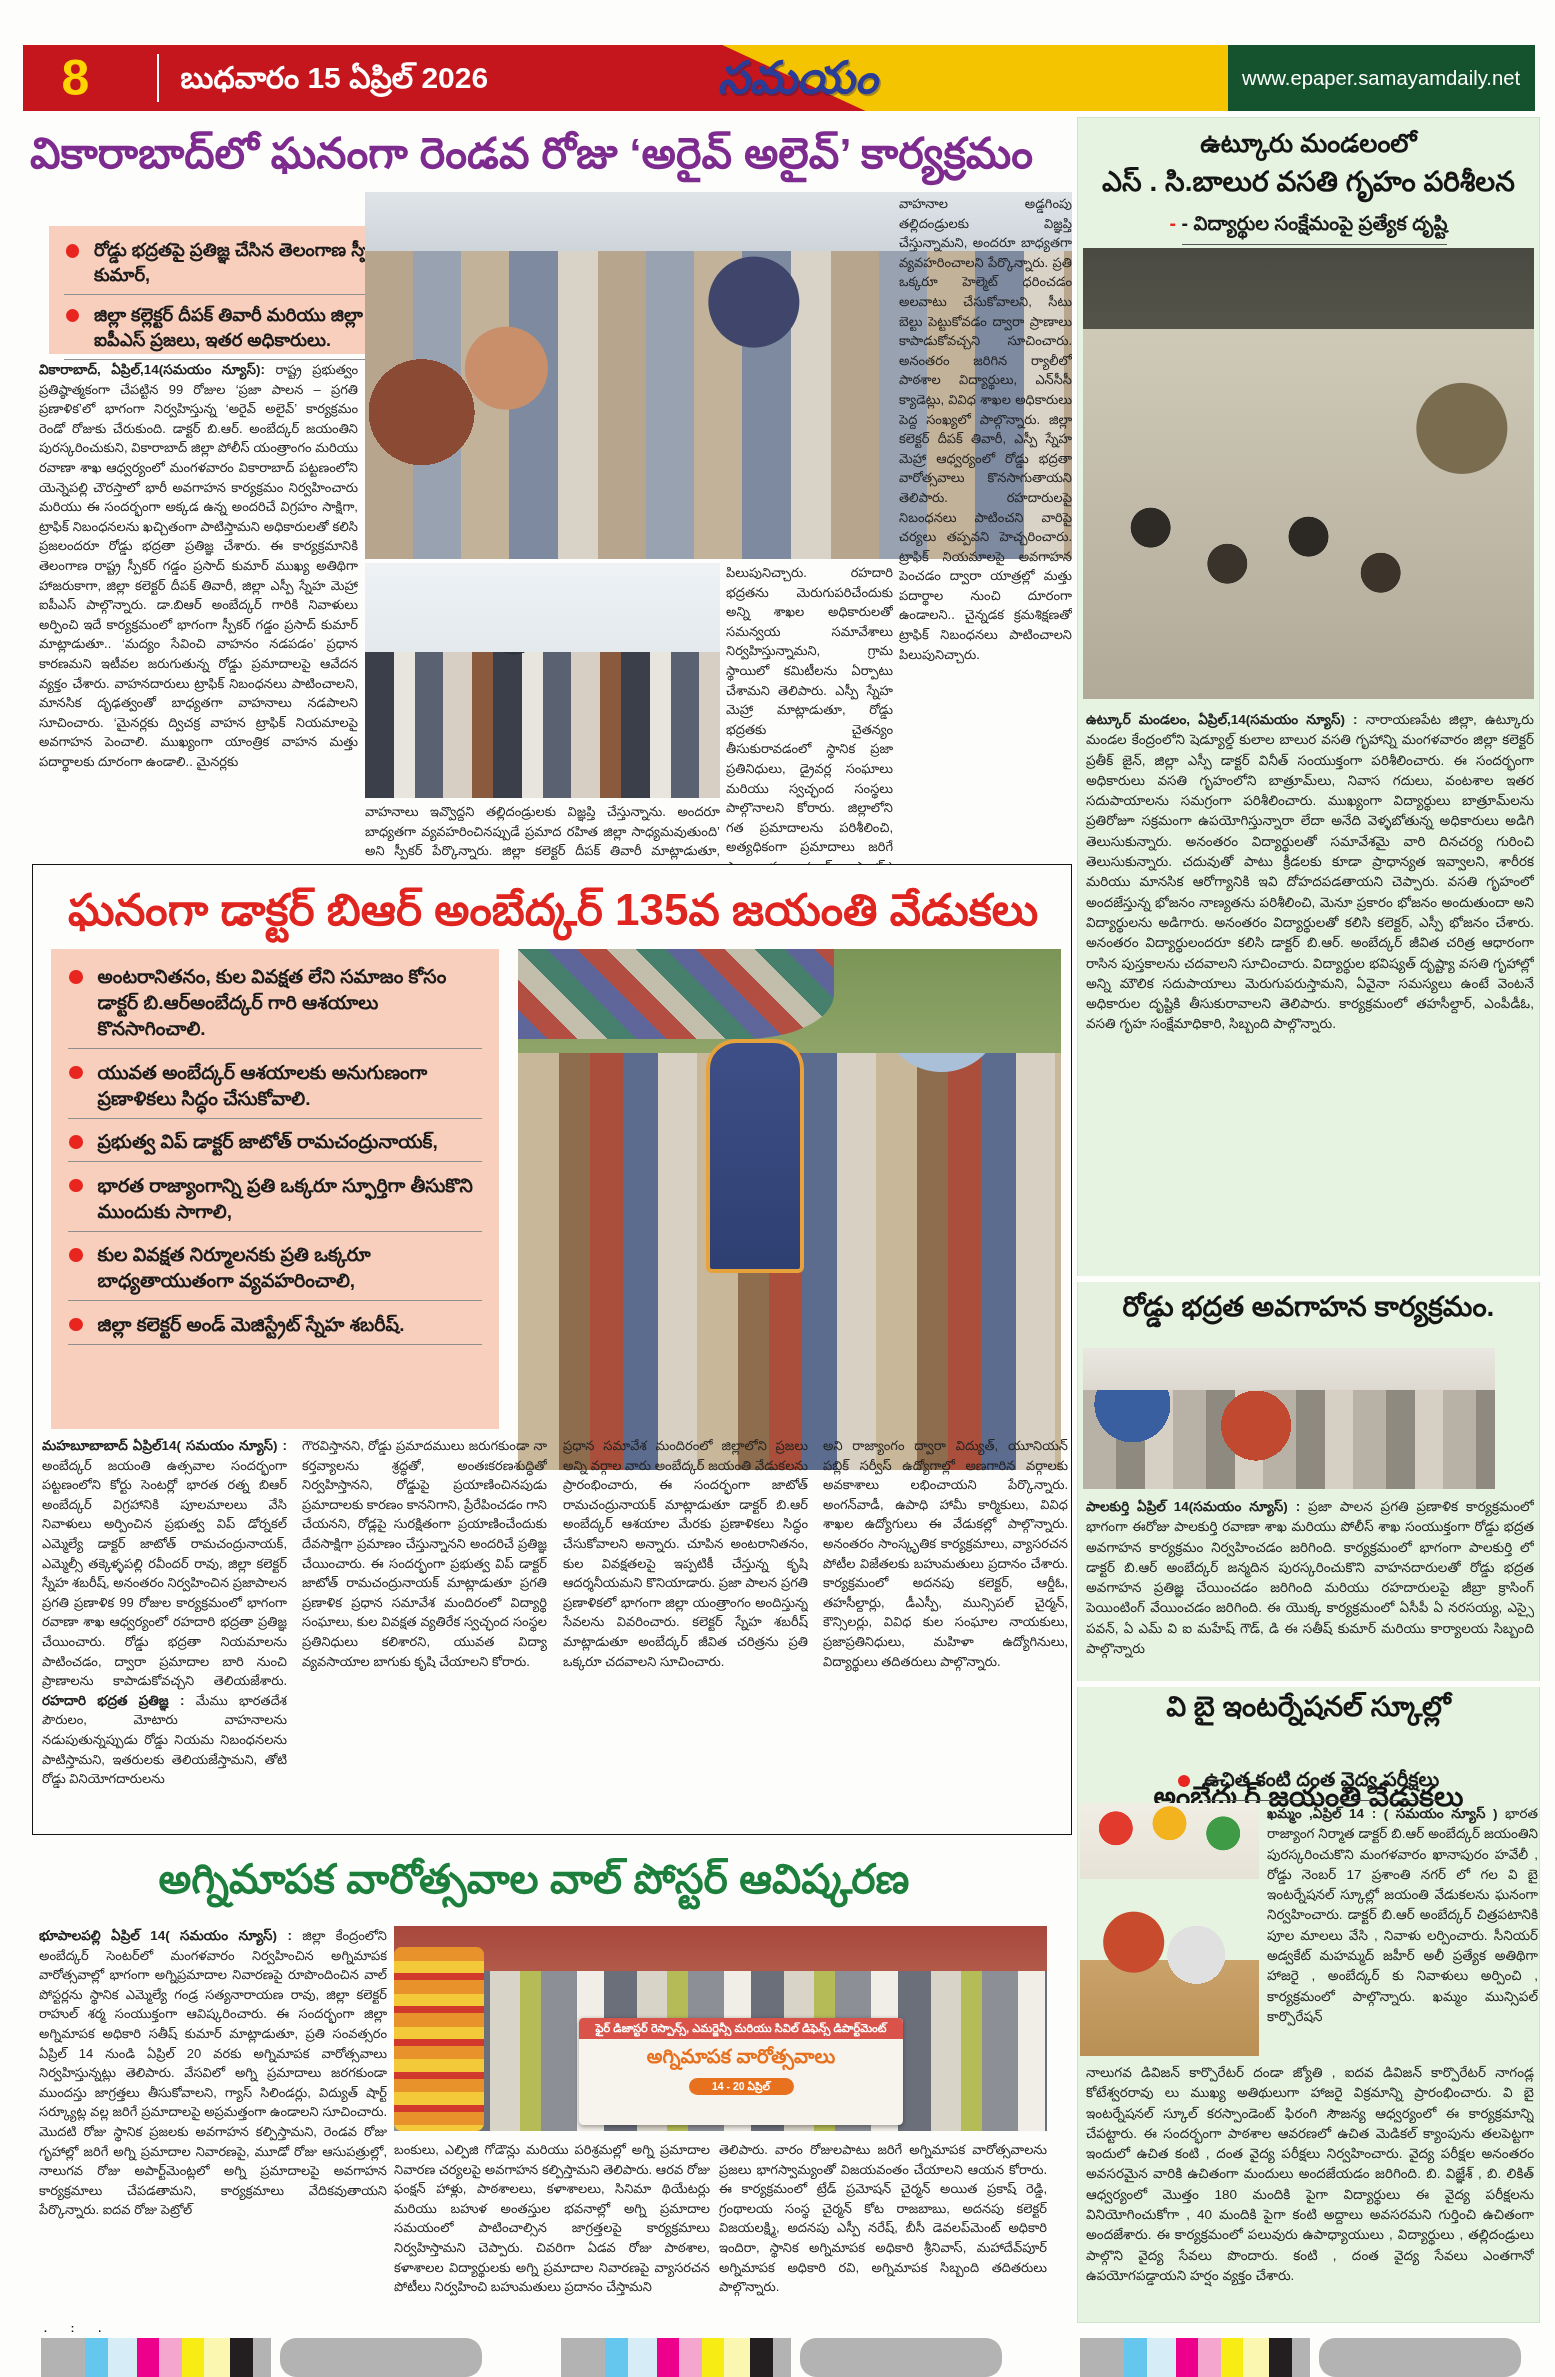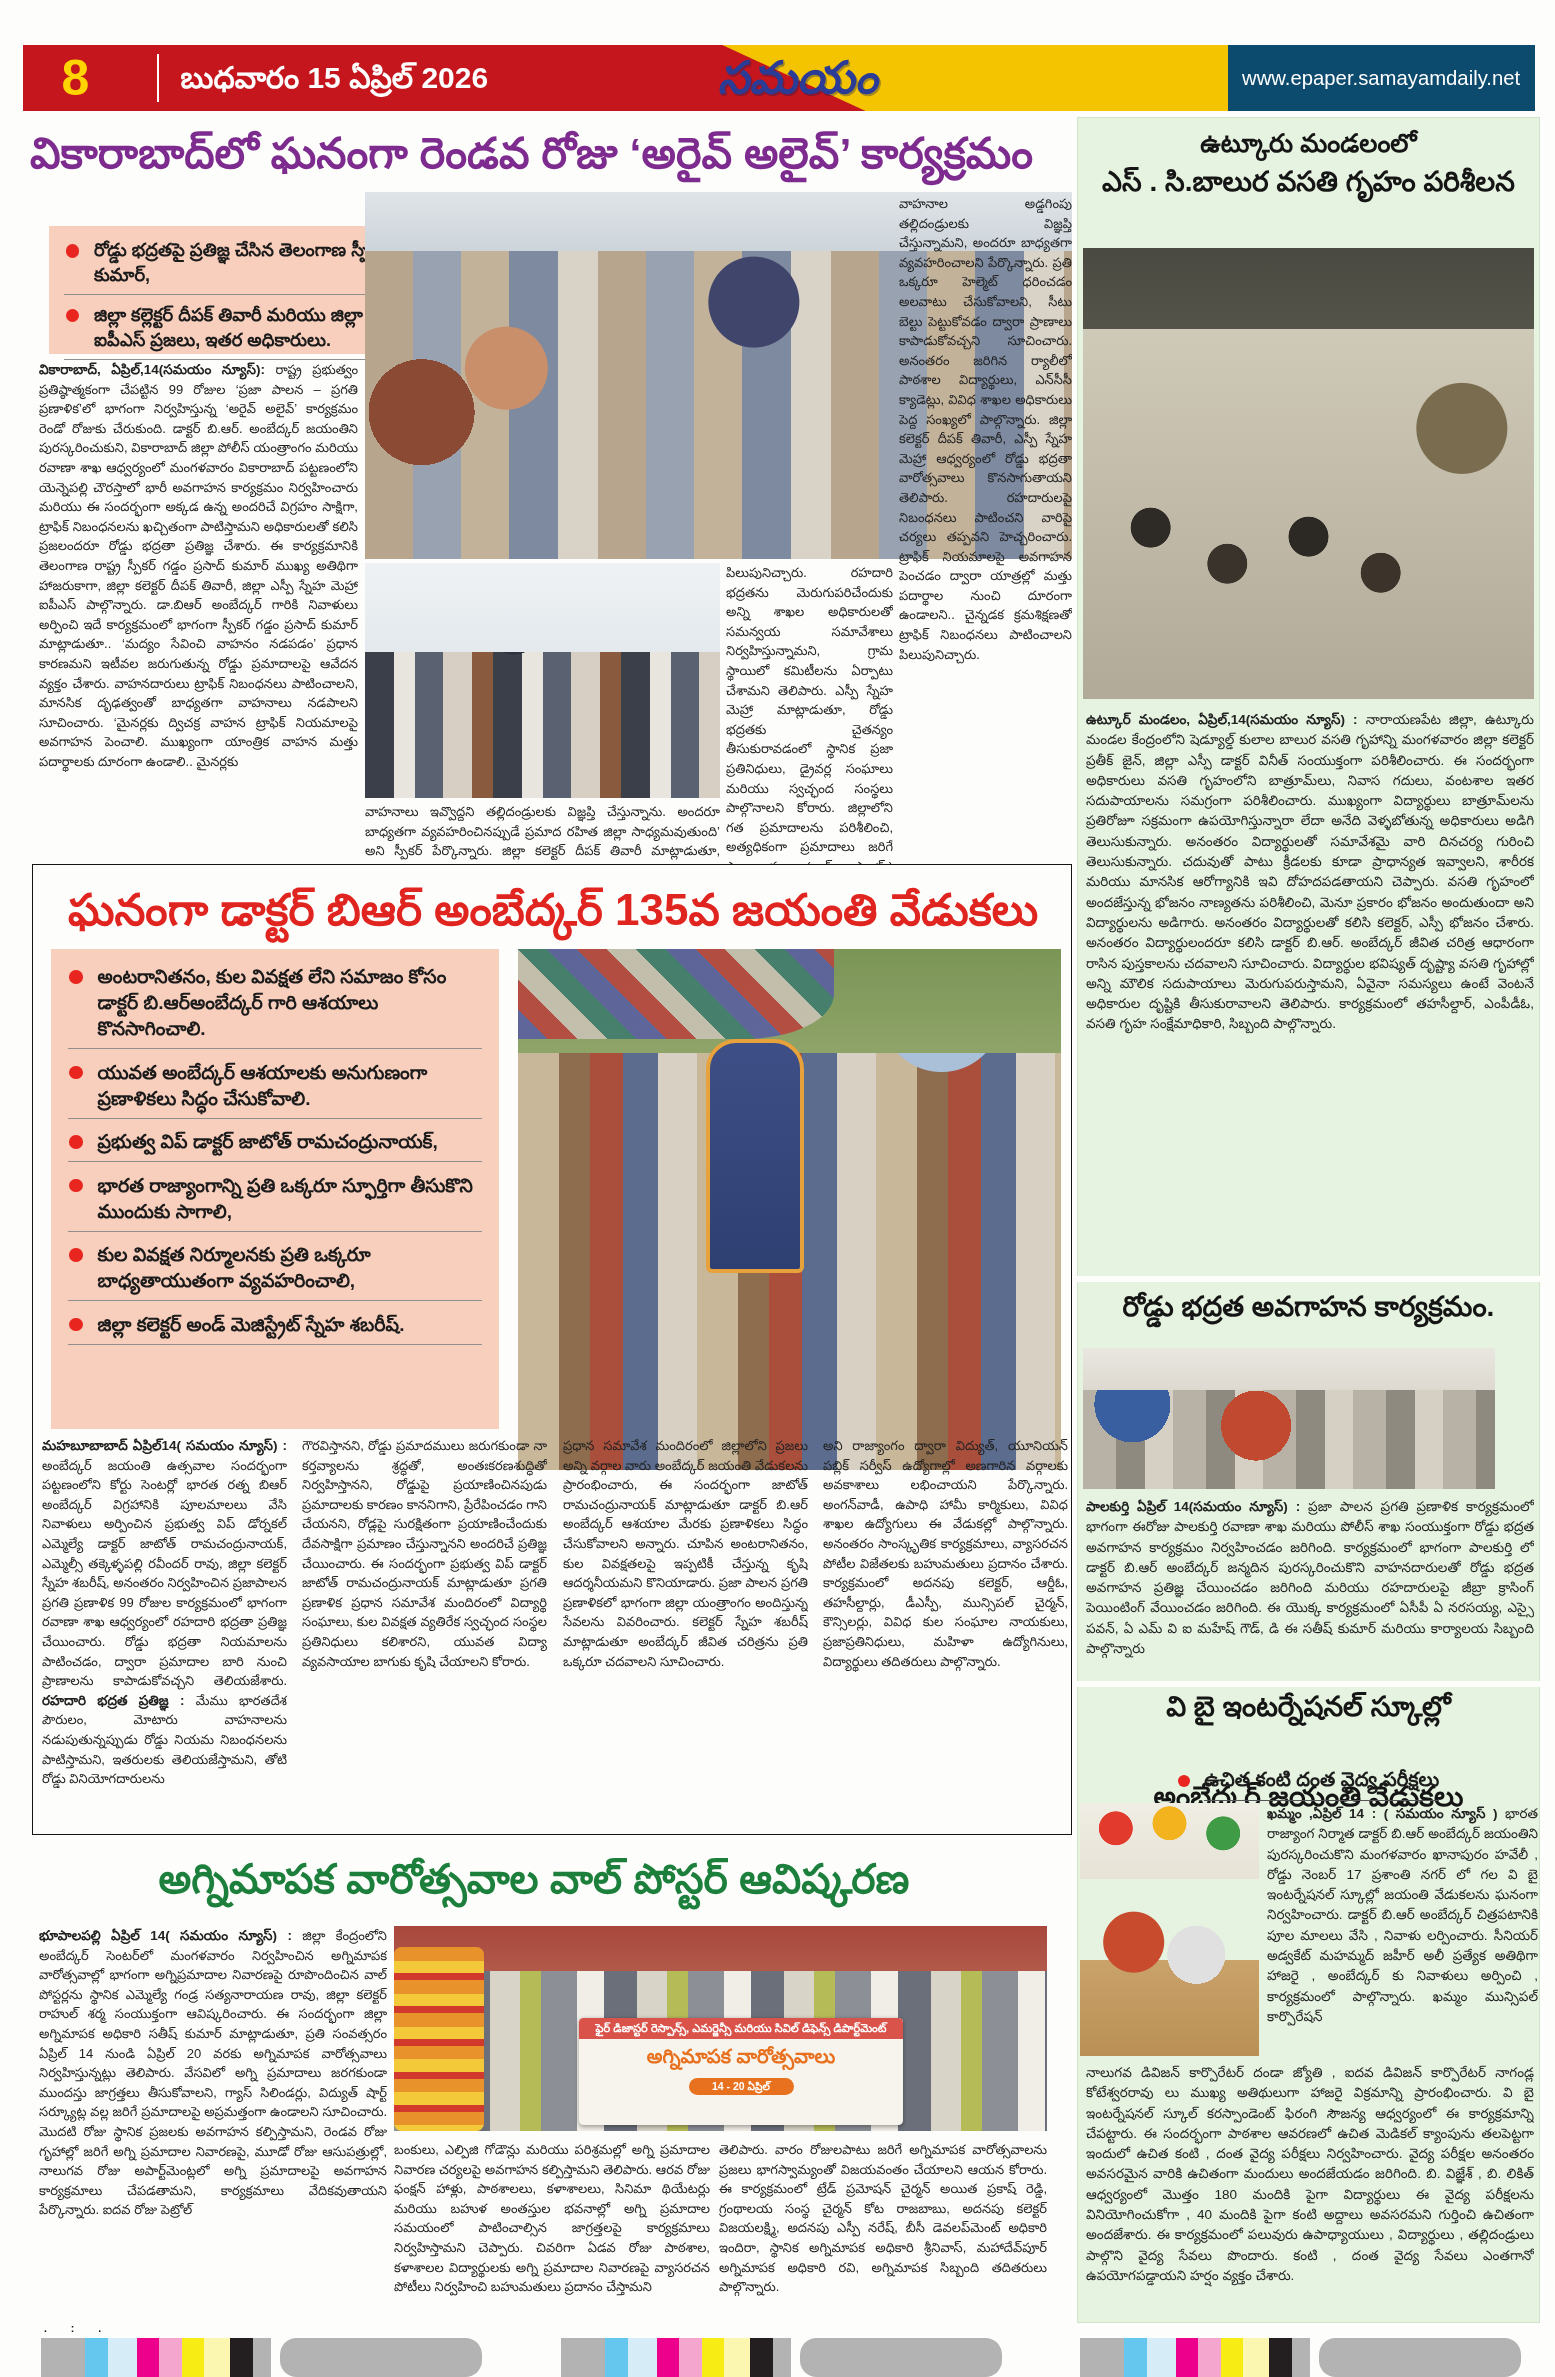--- a/index.html
+++ b/index.html
@@ -8,21 +8,21 @@
   .abs{position:absolute;}
   
   .mast{left:22.6px;top:45px;width:1512px;height:66px;background:#f5c400;}
   .mast-red-left{left:0;top:0;width:843px;height:66px;background:#c4161c;
                  clip-path:polygon(0 0,83% 0,100% 100%,0 100%);}
   .page-num{left:39px;top:3px;font-size:50px;font-weight:800;color:#ffd400;line-height:60px;}
   .mast-sep{left:134px;top:9px;width:2.3px;height:48px;background:#ffffff;}
   .mast-date{left:158px;top:0;height:66px;line-height:66px;font-size:30px;font-weight:700;color:#ffffff;white-space:nowrap;}
   .brand{left:662px;top:0;width:226px;height:66px;line-height:65px;text-align:center;
          font-size:45px;font-weight:800;font-style:italic;color:#2b3c96;text-shadow:1.5px 1.5px 0 rgba(20,30,90,.35);}
-  .mast-red-right{left:1205px;top:0;width:307px;height:66px;background:#0c4a6e;}
+  .mast-red-right{left:1205px;top:0;width:307px;height:66px;background:#14532d;}
   .mast-url{width:100%;height:66px;line-height:66px;text-align:center;color:#fff;font-size:20.3px;}
   
   .hl1{left:30px;top:119px;width:1042px;text-align:left;font-size:43px;font-weight:800;color:#7d2b8e;line-height:69px;}
   .hl2{left:45px;top:877px;width:1016px;text-align:center;font-size:44px;font-weight:800;color:#e0241f;line-height:66px;}
   .hl3{left:30px;top:1845px;width:1008px;text-align:center;font-size:41px;font-weight:800;color:#1d7f3c;line-height:68px;}
   
   .bbox{background:#f8cebc;}
   .bbox1{left:49px;top:226px;width:451px;height:128px;padding:12px 15px;box-sizing:border-box;}
   .bbox2{left:51px;top:949px;width:448px;height:480px;padding:15px 16.6px;box-sizing:border-box;}
   .bitem{position:relative;padding-left:30px;font-weight:700;color:#1b1b1b;
@@ -228,20 +228,24 @@
     <span>బంకులు, ఎల్పిజి గోడౌన్లు మరియు పరిశ్రమల్లో అగ్ని ప్రమాదాల నివారణ చర్యలపై అవగాహన కల్పిస్తామని తెలిపారు. ఆరవ రోజు ఫంక్షన్ హాళ్లు, పాఠశాలలు, కళాశాలలు, సినిమా థియేటర్లు మరియు బహుళ అంతస్తుల భవనాల్లో అగ్ని ప్రమాదాల సమయంలో పాటించాల్సిన జాగ్రత్తలపై కార్యక్రమాలు నిర్వహిస్తామని చెప్పారు. చివరిగా ఏడవ రోజు పాఠశాల, కళాశాలల విద్యార్థులకు అగ్ని ప్రమాదాల నివారణపై వ్యాసరచన పోటీలు నిర్వహించి బహుమతులు ప్రదానం చేస్తామని</span>
   </div>
   <div class="abs body-col a3-colB">
     <span>తెలిపారు. వారం రోజులపాటు జరిగే అగ్నిమాపక వారోత్సవాలను ప్రజలు భాగస్వామ్యంతో విజయవంతం చేయాలని ఆయన కోరారు. ఈ కార్యక్రమంలో ట్రేడ్ ప్రమోషన్ చైర్మన్ అయిత ప్రకాష్ రెడ్డి, గ్రంథాలయ సంస్థ చైర్మన్ కోట రాజబాబు, అదనపు కలెక్టర్ విజయలక్ష్మి, అదనపు ఎస్పీ నరేష్, బీసీ డెవలప్‌మెంట్ అధికారి ఇందిరా, స్థానిక అగ్నిమాపక అధికారి శ్రీనివాస్, మహాదేవ్‌పూర్ అగ్నిమాపక అధికారి రవి, అగ్నిమాపక సిబ్బంది తదితరులు పాల్గొన్నారు.</span>
   </div>
 
   <div class="abs rail"></div>
 
   <div class="abs rail-h" style="left:1077px;top:129px;width:463px;font-size:25.6px;">ఉట్కూరు మండలంలో</div>
   <div class="abs rail-h" style="left:1077px;top:166px;width:463px;font-size:28px;">ఎస్ . సి.బాలుర వసతి గృహం పరిశీలన</div>
+  <div class="abs rail-sub" style="left:1077px;top:212px;width:463px;text-align:center;">
+    <span class="red-dash">-</span>
+    <span class="underl">- విద్యార్థుల సంక్షేమంపై ప్రత్యేక దృష్టి</span>
+  </div>
   <div class="photo" id="photo-hostel"></div>
   <div class="abs rail-col" style="left:1086px;top:710px;width:448px;height:563px;">
     <b>ఉట్కూర్ మండలం, ఏప్రిల్,14(సమయం న్యూస్) : </b><span>నారాయణపేట జిల్లా, ఉట్కూరు మండల కేంద్రంలోని షెడ్యూల్డ్ కులాల బాలుర వసతి గృహాన్ని మంగళవారం జిల్లా కలెక్టర్ ప్రతీక్ జైన్, జిల్లా ఎస్పీ డాక్టర్ వినీత్ సంయుక్తంగా పరిశీలించారు. ఈ సందర్భంగా అధికారులు వసతి గృహంలోని బాత్రూమ్‌లు, నివాస గదులు, వంటశాల ఇతర సదుపాయాలను సమగ్రంగా పరిశీలించారు. ముఖ్యంగా విద్యార్థులు బాత్రూమ్‌లను ప్రతిరోజూ సక్రమంగా ఉపయోగిస్తున్నారా లేదా అనేది వెళ్ళబోతున్న అధికారులు అడిగి తెలుసుకున్నారు. అనంతరం విద్యార్థులతో సమావేశమై వారి దినచర్య గురించి తెలుసుకున్నారు. చదువుతో పాటు క్రీడలకు కూడా ప్రాధాన్యత ఇవ్వాలని, శారీరక మరియు మానసిక ఆరోగ్యానికి ఇవి దోహదపడతాయని చెప్పారు. వసతి గృహంలో అందజేస్తున్న భోజనం నాణ్యతను పరిశీలించి, మెనూ ప్రకారం భోజనం అందుతుందా అని విద్యార్థులను అడిగారు. అనంతరం విద్యార్థులతో కలిసి కలెక్టర్, ఎస్పీ భోజనం చేశారు. అనంతరం విద్యార్థులందరూ కలిసి డాక్టర్ బి.ఆర్. అంబేద్కర్ జీవిత చరిత్ర ఆధారంగా రాసిన పుస్తకాలను చదవాలని సూచించారు. విద్యార్థుల భవిష్యత్ దృష్ట్యా వసతి గృహాల్లో అన్ని మౌలిక సదుపాయాలు మెరుగుపరుస్తామని, ఏవైనా సమస్యలు ఉంటే వెంటనే అధికారుల దృష్టికి తీసుకురావాలని తెలిపారు. కార్యక్రమంలో తహసీల్దార్, ఎంపీడీఓ, వసతి గృహ సంక్షేమాధికారి, సిబ్బంది పాల్గొన్నారు.</span>
   </div>
   <div class="abs rail-gap" style="top:1276px;"></div>
 
   <div class="abs rail-h" style="left:1077px;top:1291px;width:463px;font-size:28px;">రోడ్డు భద్రత అవగాహన కార్యక్రమం.</div>
   <div class="photo" id="photo-roadclass"></div>
   <div class="abs rail-col" style="left:1086px;top:1497px;width:448px;height:181px;">
     <b>పాలకుర్తి ఏప్రిల్ 14(సమయం న్యూస్) : </b><span>ప్రజా పాలన ప్రగతి ప్రణాళిక కార్యక్రమంలో భాగంగా ఈరోజు పాలకుర్తి రవాణా శాఖ మరియు పోలీస్ శాఖ సంయుక్తంగా రోడ్డు భద్రత అవగాహన కార్యక్రమం నిర్వహించడం జరిగింది. కార్యక్రమంలో భాగంగా పాలకుర్తి లో డాక్టర్ బి.ఆర్ అంబేద్కర్ జన్మదిన పురస్కరించుకొని వాహనదారులతో రోడ్డు భద్రత అవగాహన ప్రతిజ్ఞ చేయించడం జరిగింది మరియు రహదారులపై జీబ్రా క్రాసింగ్ పెయింటింగ్ వేయించడం జరిగింది. ఈ యొక్క కార్యక్రమంలో ఏసీపీ ఏ నరసయ్య, ఎస్సై పవన్, ఏ ఎమ్ వి ఐ మహేష్ గౌడ్, డి ఈ సతీష్ కుమార్ మరియు కార్యాలయ సిబ్బంది పాల్గొన్నారు</span>

